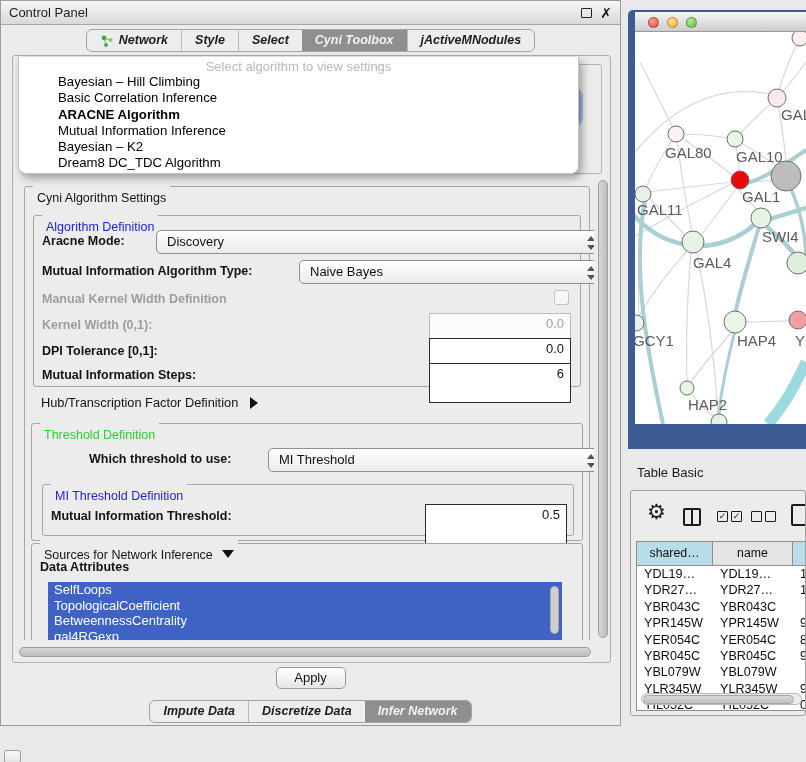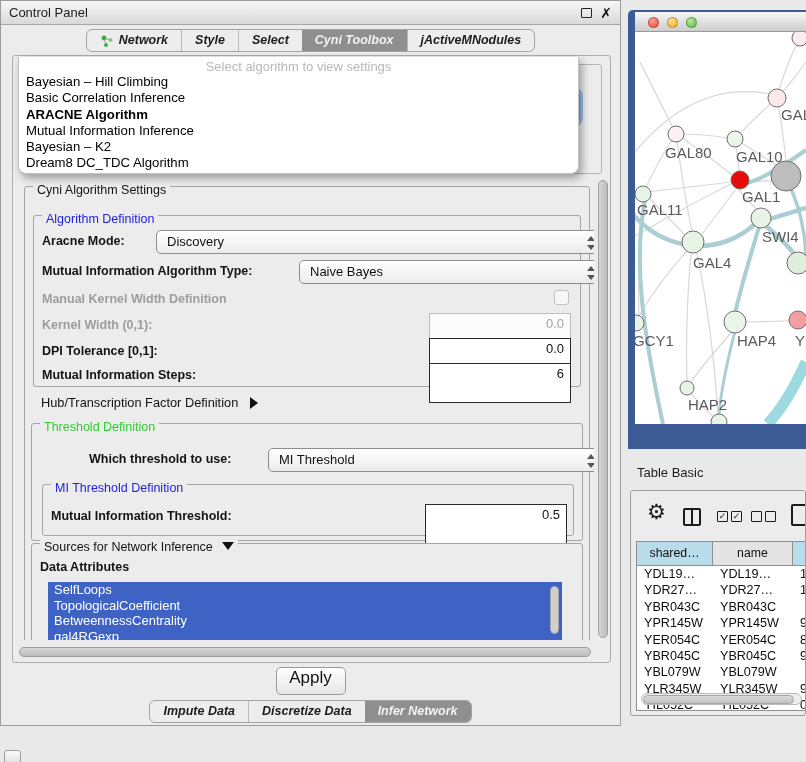--- a/index.html
+++ b/index.html
@@ -34,21 +34,21 @@
 
   .viewport { position:absolute; left:5px; top:122px; width:576px; height:462px; overflow:hidden; }
   .vscroll { position:absolute; left:584px; top:124px; width:12px; height:458px; }
   .vscroll .thumb { position:absolute; left:1px; top:0; width:10px; height:100%;
     background:linear-gradient(90deg,#d6d6d6,#bdbdbd); border:1px solid #9e9e9e; border-radius:6px; }
   .hscroll { position:absolute; left:5px; top:590px; width:576px; height:12px; }
   .hscroll .thumb { position:absolute; left:1px; top:1px; width:572px; height:10px;
     background:linear-gradient(#d6d6d6,#bdbdbd); border:1px solid #9e9e9e; border-radius:6px; }
 
   .groupbox { position:absolute; border:1px solid #a5a5a5; border-radius:3px; }
-  .legend { position:absolute; top:-8px; left:8px; background:#ececec; padding:4px 4px;
+  .legend { position:absolute; top:-8px; left:8px; background:#ececec; padding:12px 4px;
     font-size:12.5px; color:#141414; white-space:nowrap; }
   .legend.blue { color:#2222dd; }
   .legend.green { color:#31cc31; }
 
   .flabel { position:absolute; font-size:12.5px; font-weight:bold; color:#141414; white-space:nowrap; }
   .flabel.disabled { color:#9d9d9d; }
 
   .combo { position:absolute; height:24px; border:1px solid #8e8e8e; border-radius:5px;
     background:linear-gradient(#ffffff,#ebebeb); font-size:13px; color:#111;
     line-height:22px; padding-left:10px;margin-left:27px; }
@@ -71,31 +71,31 @@
   .tri-down { display:inline-block; margin-left:6px;
     border-left:6px solid transparent; border-right:6px solid transparent; border-top:8px solid #111;
     vertical-align:1px; }
 
   .attr-list { position:absolute; background:#3e63c5; overflow:hidden; }
   .attr-item { font-size:13px; color:#fff; line-height:15.6px; padding-left:6px; white-space:nowrap; }
   .list-thumb { position:absolute; right:3px; top:4px; width:9px; height:48px;
     background:#cfcfcf; border:1px solid #a8a8a8; border-radius:5px; }
 
   .apply-btn { position:absolute; left:50%; transform:translateX(-50%); top:666px;
-    width:70px; height:28px; border:1px solid #9a9a9a; border-radius:5px;
-    background:linear-gradient(#ffffff,#e6e6e6); font-size:17px; color:#111; text-align:center;
+    width:70px; height:22px; border:1px solid #9a9a9a; border-radius:5px;
+    background:linear-gradient(#ffffff,#e6e6e6); font-size:13px; color:#111; text-align:center;
     line-height:20px; }
   .bottom-tabs { position:absolute; left:0; right:0; top:699px; display:flex; justify-content:center; }
 
   
   .algo-dropdown { position:absolute; left:18px; top:57px; width:561px; height:117px;
     background:#fff; border:1px solid #c2c2c2; border-top:none; border-radius:0 0 8px 8px;
     box-shadow:3px 4px 8px rgba(0,0,0,.35); z-index:50; }
   .algo-placeholder { text-align:center; color:#b8b8b8; font-size:13px; padding-top:2px; }
-  .algo-item { font-size:13.2px; color:#000; line-height:16.3px; padding-left:7px; white-space:nowrap; }
+  .algo-item { font-size:13.2px; color:#000; line-height:16.3px; padding-left:7px; white-space:nowrap;margin-left:32px; }
   .algo-item.bold { font-weight:bold; }
 
   
   .net-window { position:absolute; left:628px; top:10px; width:178px; height:439px;
     background:#3c5b94; border-top-left-radius:5px; }
   .net-titlebar { position:absolute; left:7px; top:2px; right:0; height:20px;
     background:linear-gradient(#f6f6f6,#cdcdcd); border-bottom:1px solid #9a9a9a; }
   .tl { position:absolute; top:4.5px; width:11px; height:11px; border-radius:50%; border:1px solid rgba(0,0,0,.25); }
   .net-canvas { position:absolute; left:7px; top:22px; width:171px; height:392px; background:#fff; overflow:hidden; }
 

